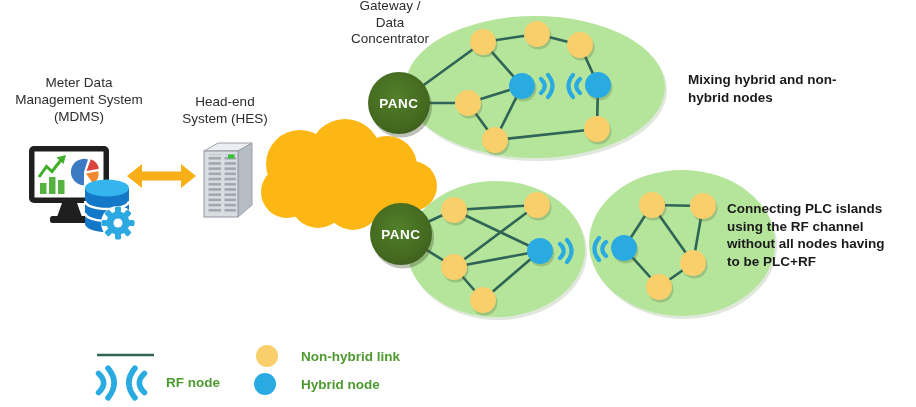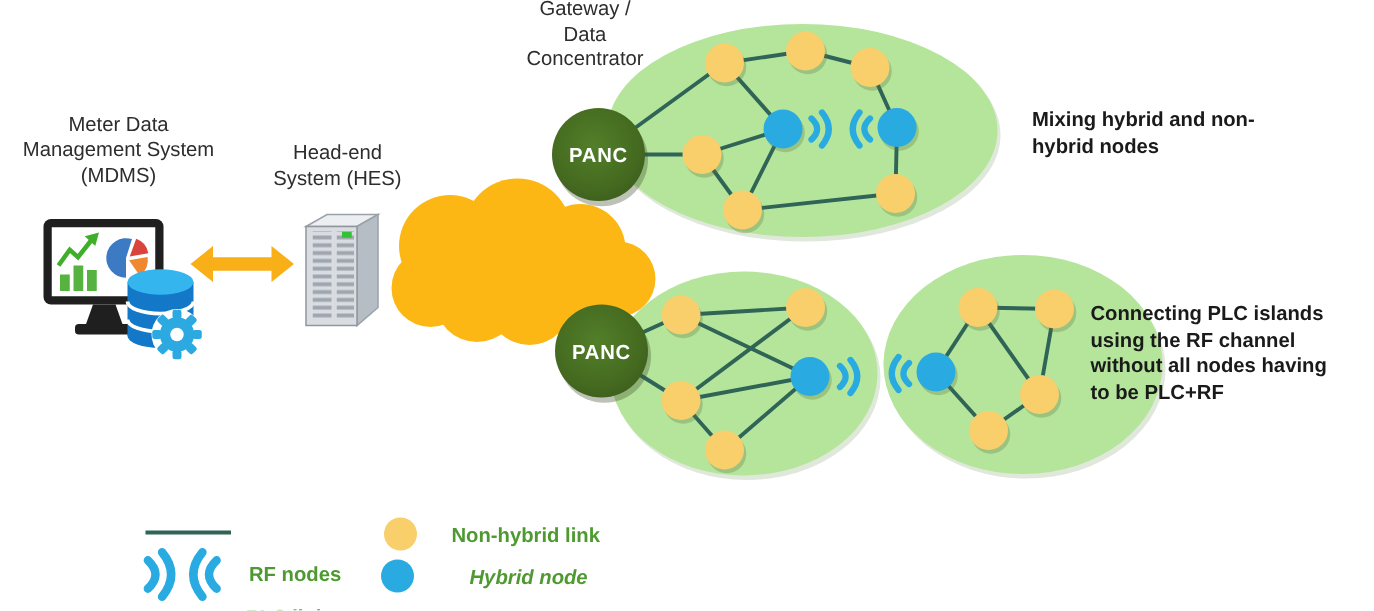--- a/index.html
+++ b/index.html
@@ -217,17 +217,17 @@
 
   <div class="ann" style="left:688px;top:71px;width:190px;">Mixing hybrid and non-
 hybrid nodes</div>
   <div class="ann" style="left:727px;top:200px;width:195px;">Connecting PLC islands
 using the RF channel
 without all nodes having
 to be PLC+RF</div>
 
   <div>
     <span class="legend-label" style="left:164px;top:360px;margin-top:44px;">PLC link</span>
-    <span class="legend-label" style="left:166px;top:375px;">RF nodes</span>
+    <span class="legend-label" style="left:166px;top:375px;">RF node</span>
     <span class="legend-label" style="left:301px;top:349px;">Non-hybrid link</span>
-    <span class="legend-label" style="left:313px;top:377px;font-style:italic;">Hybrid node</span>
+    <span class="legend-label" style="left:301px;top:377px;">Hybrid node</span>
   </div>
 </div>
 
 </body></html>

